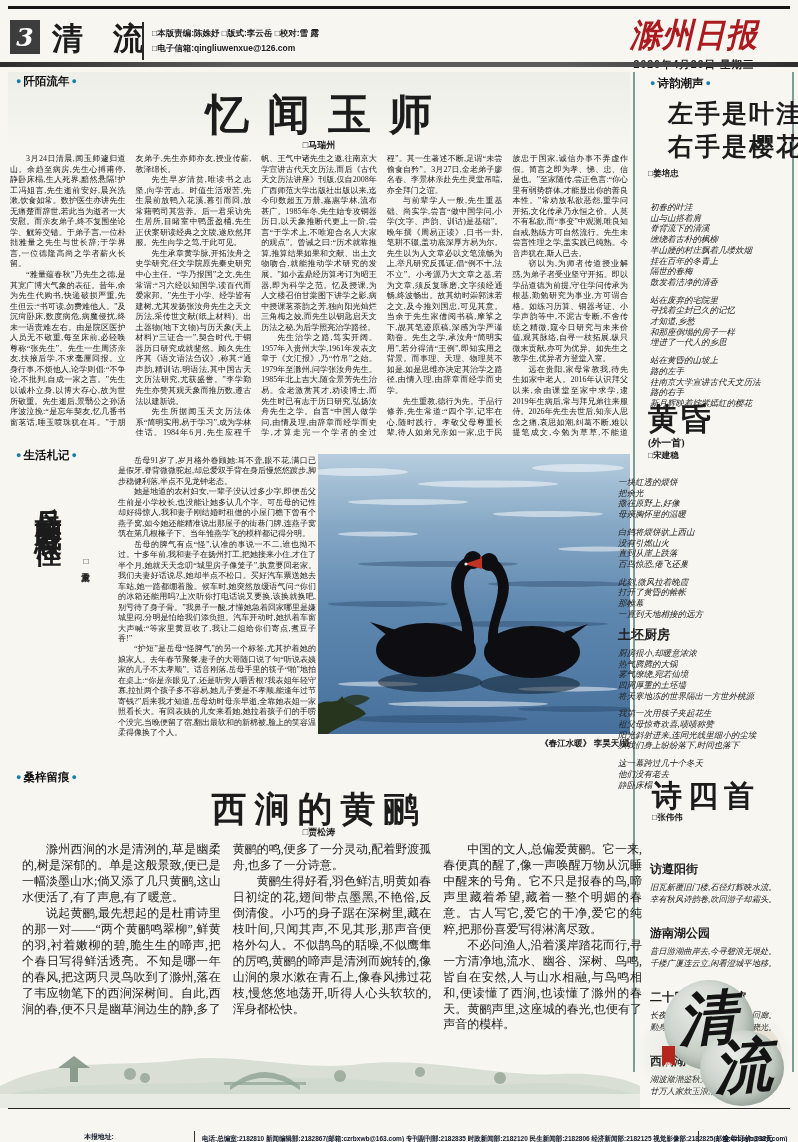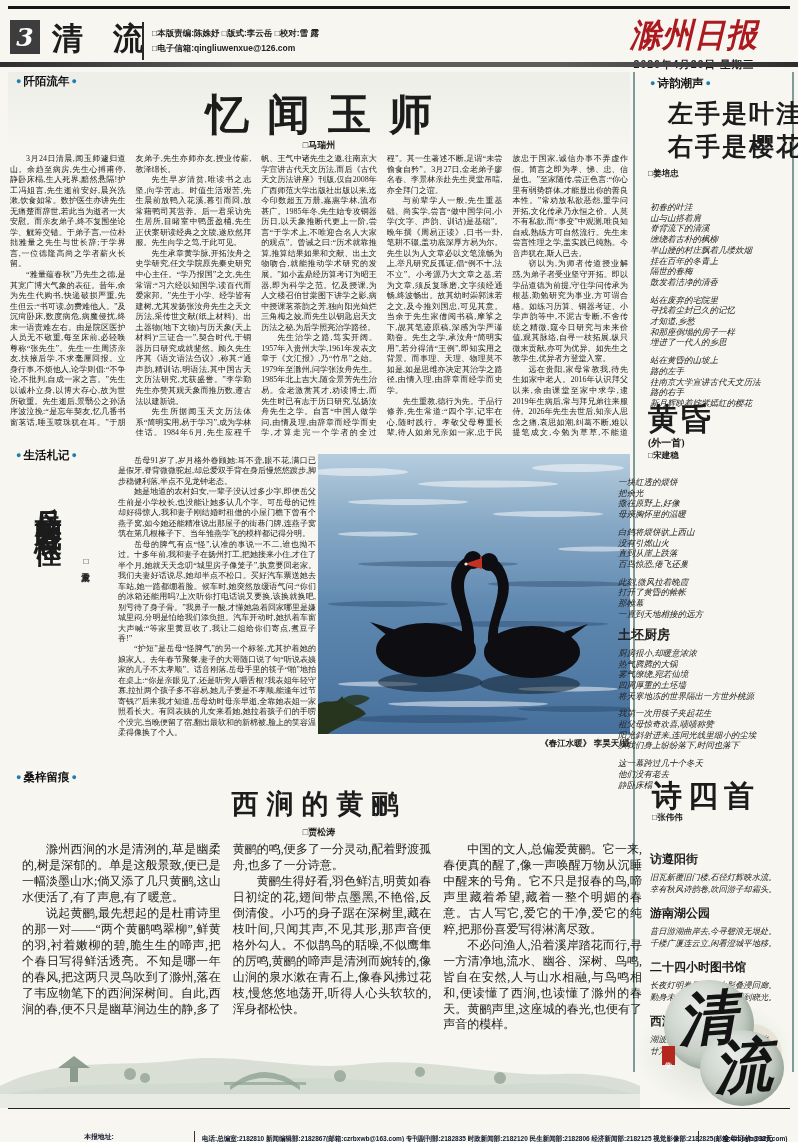--- a/index.html
+++ b/index.html
@@ -47,38 +47,38 @@
     font-size:27px;font-weight:bold;letter-spacing:4px;line-height:1.6;}
   .life-vbyline{left:80px;top:556px;writing-mode:vertical-rl;text-orientation:upright;
     font-family:"Liberation Sans","DejaVu Sans",sans-serif;font-size:8.5px;font-weight:bold;color:#222;}
   .life-body{left:118px;top:456px;width:198px;height:324px;font-size:8px;line-height:1.31;
     text-align:justify;overflow:hidden;}
   
   .photo{left:318px;top:454px;width:312px;height:280px;overflow:hidden;background:#6d94b8;}
   .photo-caption{left:318px;top:738px;width:312px;text-align:right;font-size:8.5px;
     font-family:"Liberation Sans","DejaVu Sans",sans-serif;font-weight:bold;color:#222;}
   
-  .home-title{left:8px;top:786px;width:622px;text-align:center;font-size:27px;font-weight:bold;
+  .home-title{left:8px;top:786px;width:622px;text-align:center;font-size:35px;font-weight:bold;
     letter-spacing:8px;white-space:nowrap;}
   .home-byline{left:8px;top:826px;width:622px;text-align:center;}
   .home-body{left:22px;top:842px;width:620px;height:198px;column-count:3;column-gap:12px;
     font-size:12px;line-height:1.33;text-align:justify;overflow:hidden;}
   
   .poetry-label{left:648px;top:76px;}
   .p1-title{left:648px;top:98px;font-size:25px;font-weight:bold;line-height:1.3;letter-spacing:2px;white-space:nowrap;margin-left:20px;}
   .p-byline{font-family:"Liberation Sans","DejaVu Sans",sans-serif;font-size:8.5px;font-weight:bold;color:#222;}
   .poem-lines{font-size:8.5px;font-style:italic;line-height:1.26;color:#232323;}
   .poem-lines .poem-line{white-space:nowrap;}
   .stanza-gap{height:7px;}
   .p2-title{left:648px;top:399px;font-size:30px;font-weight:bold;letter-spacing:3px;text-align:center;}
   .p2-sub{left:648px;top:436px;font-size:10px;font-weight:bold;}
   .sub-poem-title{font-size:13px;font-weight:bold;font-family:"Liberation Sans","DejaVu Sans",sans-serif;margin:8px 0 4px 0;font-style:normal;}
   .p3-title{left:652px;top:776px;font-size:30px;font-weight:bold;letter-spacing:6px;}
   .quatrains{left:650px;top:842px;width:138px;}
-  .q-title{font-family:Liberation Sans, sans-serif;font-size:12px;font-weight:bold;margin:9px 0 4px 0;}
+  .q-title{font-family:Liberation Sans, sans-serif;font-size:12px;font-weight:bold;margin:19px 0 4px 0;}
   .q-lines{font-size:8.3px;font-style:italic;line-height:1.45;color:#232323;white-space:nowrap;}
   
   .stamp{left:644px;top:980px;width:148px;height:128px;}
   .stone{position:absolute;border-radius:50%;
     background:radial-gradient(circle at 38% 32%,#e9ece8,#c2cbc2 60%,#a9b4aa);
     box-shadow:inset -4px -5px 10px rgba(90,105,92,.35);}
   .stone1{left:20px;top:0;width:90px;height:90px;}
   .stone2{left:56px;top:50px;width:84px;height:76px;}
   .stamp-wash{position:absolute;left:-10px;top:18px;width:160px;height:110px;border-radius:50%;
     background:radial-gradient(ellipse at center,rgba(150,175,150,.35),rgba(150,175,150,0) 70%);}

